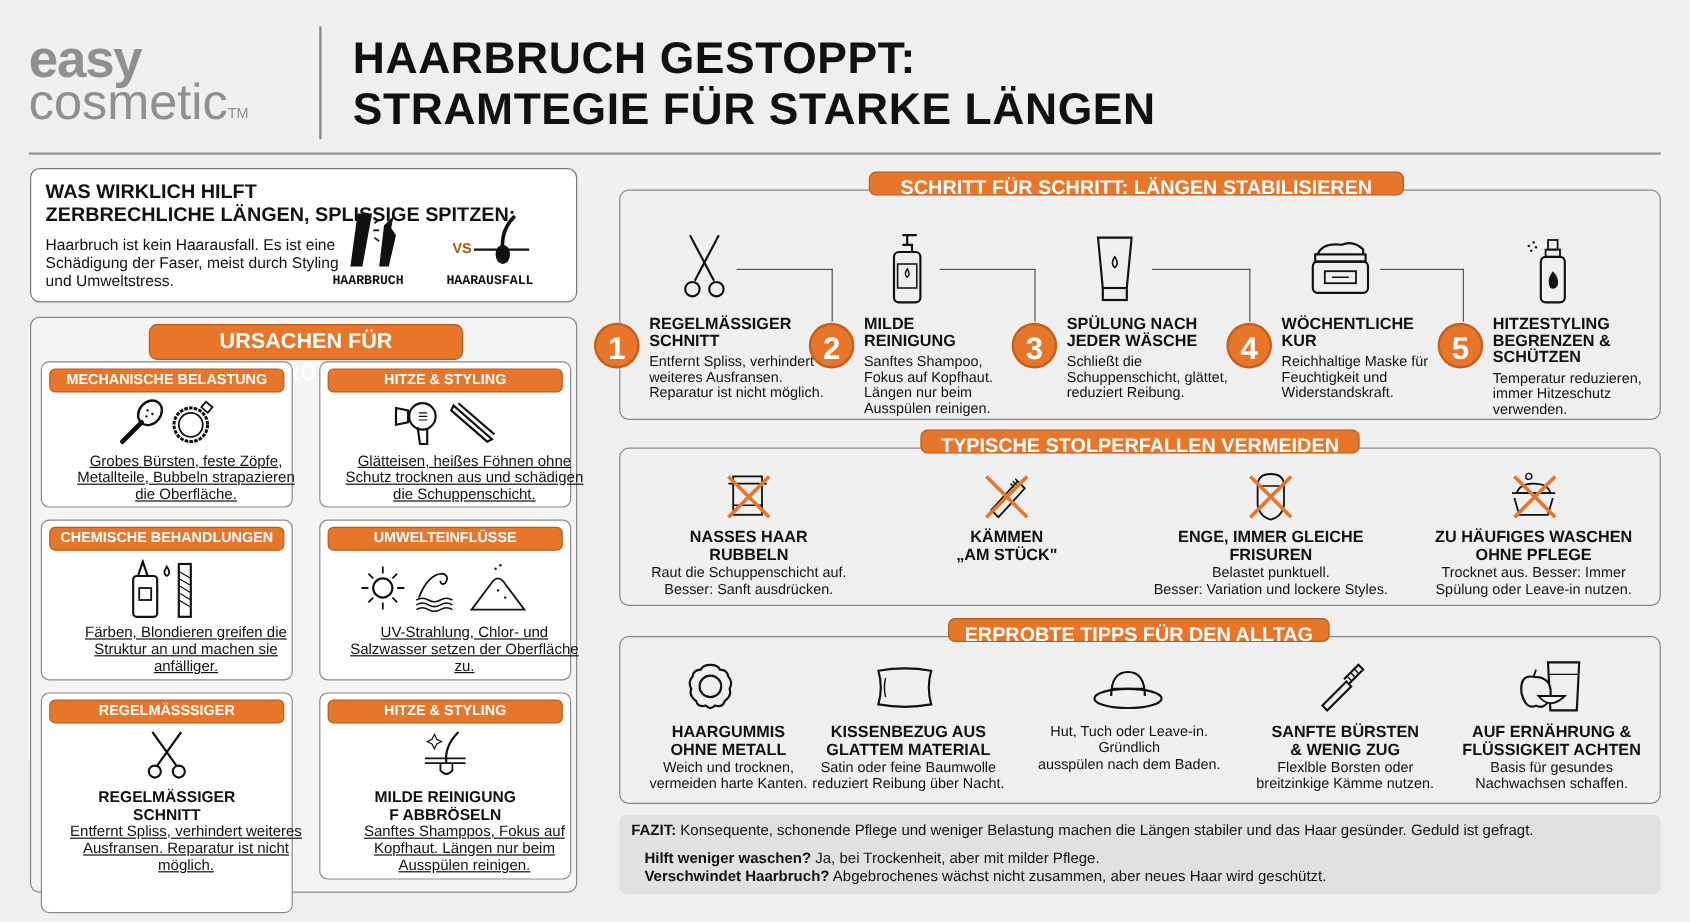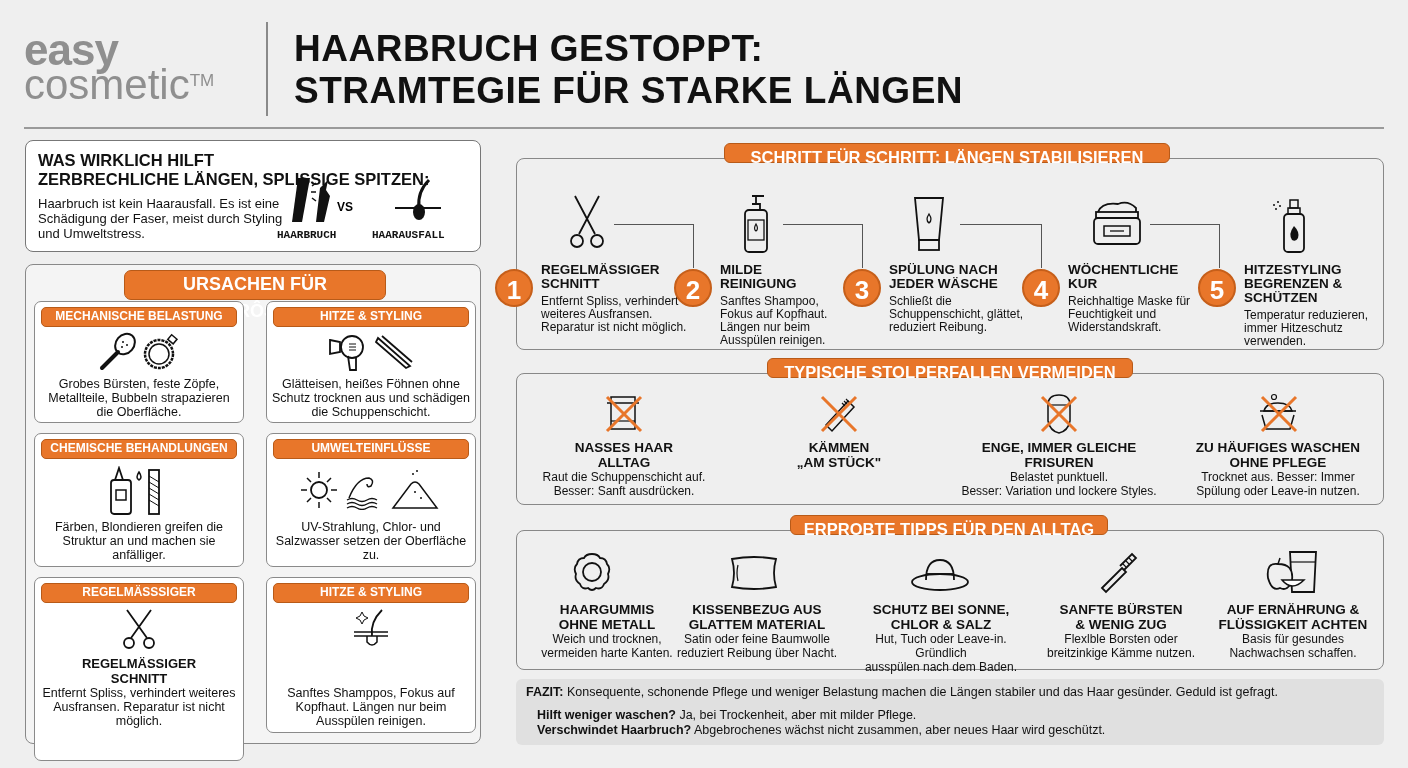--- a/index.html
+++ b/index.html
@@ -3,40 +3,40 @@
 <meta charset="utf-8">
 <style>
   * { box-sizing: border-box; margin: 0; padding: 0; }
   html, body { width: 1408px; height: 768px; overflow: hidden; }
   body { background: #efefef; font-family: "Liberation Sans", "DejaVu Sans", sans-serif; color: #111; position: relative; }
 
   .header { position: absolute; left: 0; top: 0; width: 1408px; height: 128px; }
   .logo { position: absolute; left: 24px; top: 28px; color: #8f8f8f; line-height: 1; }
   .logo .l1 { font-size: 44px; font-weight: bold; letter-spacing: -1px; display: block; }
   .logo .l2 { font-size: 42px; font-weight: normal; display: block; margin-top: -8px; letter-spacing: 0px; }
-  .logo .tm { font-size: 17px; vertical-align: top; position: relative; top: 8px; }
+  .logo .tm { font-size: 12px; vertical-align: top; position: relative; top: 24px; }
   .vdiv { position: absolute; left: 266px; top: 22px; width: 2px; height: 94px; background: #8a8a8a; }
   .title { position: absolute; left: 294px; top: 28px; font-size: 37px; font-weight: bold; line-height: 42px; letter-spacing: 0.5px; }
   .hrule { position: absolute; left: 24px; top: 127px; width: 1360px; height: 2px; background: #9a9a9a; }
 
   .box { position: absolute; background: #fff; border: 1.5px solid #777; border-radius: 8px; }
   .intro { left: 25px; top: 140px; width: 456px; height: 112px; }
   .intro h2 { position: absolute; left: 12px; top: 10px; font-size: 16.5px; line-height: 19px; font-weight: bold; }
   .intro p { position: absolute; left: 12px; top: 55px; width: 250px; font-size: 13px; line-height: 15px; }
   .vs-icon { position: absolute; }
   .vs-label { position: absolute; font-size: 11px; font-weight: bold; top: 229px; font-family: Liberation Mono, monospace; }
-  .vs { position: absolute; left: 337px; top: 200px; color: #000000; font-weight: bold; font-size: 12px; }
+  .vs { position: absolute; left: 377px; top: 200px; color: #a16207; font-weight: bold; font-size: 12px; }
 
   .causes { position: absolute; left: 25px; top: 264px; width: 456px; height: 480px; background: #f4f4f4; border: 1.5px solid #888; border-radius: 8px; }
   .pill { position: absolute; background: #e8762a; color: #fff; font-weight: bold; border-radius: 7px; text-align: center; border: 1.5px solid #b85a18; }
   .causes-title { left: 98px; top: 5px; width: 262px; height: 30px; font-size: 18px; line-height: 27px; }
   .card { position: absolute; background: #fff; border: 1.2px solid #8a8a8a; border-radius: 7px; width: 210px; }
   .card .pill { left: 6px; top: 5px; width: 196px; height: 20px; font-size: 12px; line-height: 17px; border-radius: 5px; }
   .card .ic { position: absolute; left: 0; width: 100%; text-align: center; }
-  .card .txt { position: absolute; left: 4px; width: 200px; text-align: center; font-size: 12.5px; line-height: 14px; }
+  .card .txt { position: absolute; left: 20px; width: 200px; text-align: center; font-size: 12.5px; line-height: 14px; text-decoration: underline; }
   .card .bt { position: absolute; left: 4px; width: 200px; text-align: center; font-size: 13px; line-height: 15px; font-weight: bold; }
 
   .section { position: absolute; border: 1.5px solid #888; border-radius: 8px; background: #efefef; }
   .sec-title { position: absolute; height: 20px; font-size: 16.5px; line-height: 27px; border-radius: 6px; }
 
   .step { position: absolute; }
   .step .num { position: absolute; width: 38px; height: 38px; border-radius: 50%; background: #e8762a; color: #fff; font-weight: bold; font-size: 26px; text-align: center; line-height: 38px; border: 2px solid #c65f1a; }
   .step .st { position: absolute; left: 46px; top: 0; font-weight: bold; font-size: 13.5px; line-height: 14px; width: 160px; }
   .step .sd { position: absolute; left: 46px; font-size: 12px; line-height: 13px; width: 150px; }
   .connector { position: absolute; border-top: 1.3px solid #555; border-right: 1.3px solid #555; }
@@ -192,20 +192,24 @@
     <div class="pill">HITZE &amp; STYLING</div>
     <div class="ic" style="top:30px">
       <svg width="42" height="40" viewBox="0 0 42 40">
         <path d="M22 28 Q20 14 32 2" stroke="#111" stroke-width="1.8" fill="none"></path>
         <line x1="4" y1="24" x2="38" y2="24" stroke="#111" stroke-width="1.5"></line>
         <line x1="4" y1="28" x2="38" y2="28" stroke="#111" stroke-width="1.5"></line>
         <path d="M17 28 L17 34 Q22 40 27 34 L27 28" fill="none" stroke="#111" stroke-width="1.5"></path>
         <path d="M10 8 l2 -4 l2 4 l4 2 l-4 2 l-2 4 l-2 -4 l-4 -2 Z" fill="none" stroke="#111" stroke-width="1"></path>
       </svg>
     </div>
+    <div class="bt" style="top:78px">
+      <div>MILDE REINIGUNG</div>
+      <div>F ABBRÖSELN</div>
+    </div>
     <div class="txt" style="top:108px">Sanftes Shamppos, Fokus auf Kopfhaut. Längen nur beim Ausspülen reinigen.</div>
   </div>
 </div>
 
 <div class="section" style="left:516px;top:158px;width:868px;height:192px"></div>
 <div class="pill sec-title" style="left:724px;top:143px;width:446px">SCHRITT FÜR SCHRITT: LÄNGEN STABILISIEREN</div>
 
 <svg style="position:absolute;left:565px;top:194px" width="44" height="58" viewBox="0 0 44 58">
   <path d="M10 2 L30 40 M34 2 L14 40" stroke="#111" stroke-width="1.8"></path>
   <circle cx="12" cy="47" r="6" fill="none" stroke="#111" stroke-width="1.8"></circle>
@@ -309,21 +313,21 @@
 <svg style="position:absolute;left:1256px;top:393px" width="44" height="40" viewBox="0 0 44 40">
   <circle cx="18" cy="4" r="2.5" fill="none" stroke="#111" stroke-width="1.2"></circle>
   <path d="M8 18 Q10 10 22 10 Q34 10 36 18 Z" fill="none" stroke="#111" stroke-width="1.5"></path>
   <path d="M4 18 L40 18 M6 22 L10 36 L34 36 L38 22" fill="none" stroke="#111" stroke-width="1.5"></path>
   <path d="M6 4 L40 38 M40 4 L6 38" stroke="#e8762a" stroke-width="3"></path>
 </svg>
 
 <div class="pit" style="left:514px;top:440px">
   <div class="pt">
       <div>NASSES HAAR</div>
-      <div>ALLTAG</div>
+      <div>RUBBELN</div>
     </div>
   <div class="pd">
       <div>Raut die Schuppenschicht auf.</div>
       <div>Besser: Sanft ausdrücken.</div>
     </div>
 </div>
 <div class="pit" style="left:729px;top:440px">
   <div class="pt">
       <div>KÄMMEN</div>
       <div>„AM STÜCK"</div>
@@ -393,24 +397,20 @@
   <div class="tt">
       <div>KISSENBEZUG AUS</div>
       <div>GLATTEM MATERIAL</div>
     </div>
   <div class="td">
       <div>Satin oder feine Baumwolle</div>
       <div>reduziert Reibung über Nacht.</div>
     </div>
 </div>
 <div class="tip" style="left:848px;top:602px;width:186px">
-  <div class="tt">
-      <div>SCHUTZ BEI SONNE,</div>
-      <div>CHLOR &amp; SALZ</div>
-    </div>
   <div class="td">
       <div>Hut, Tuch oder Leave-in. Gründlich</div>
       <div>ausspülen nach dem Baden.</div>
     </div>
 </div>
 <div class="tip" style="left:1036px;top:602px">
   <div class="tt">
       <div>SANFTE BÜRSTEN</div>
       <div>&amp; WENIG ZUG</div>
     </div>

